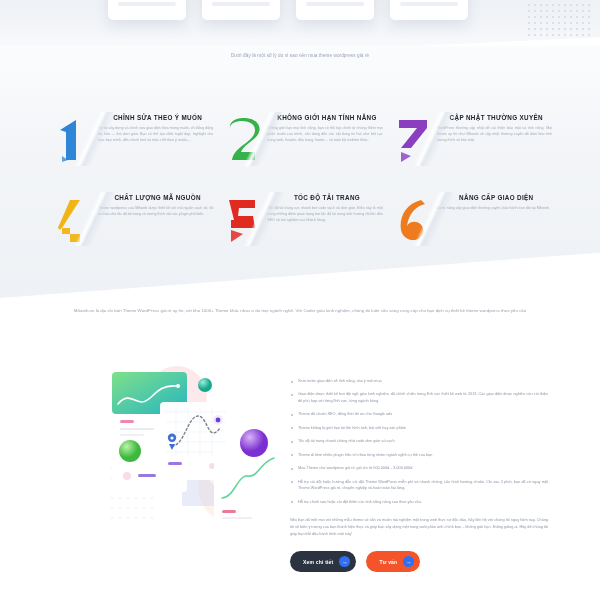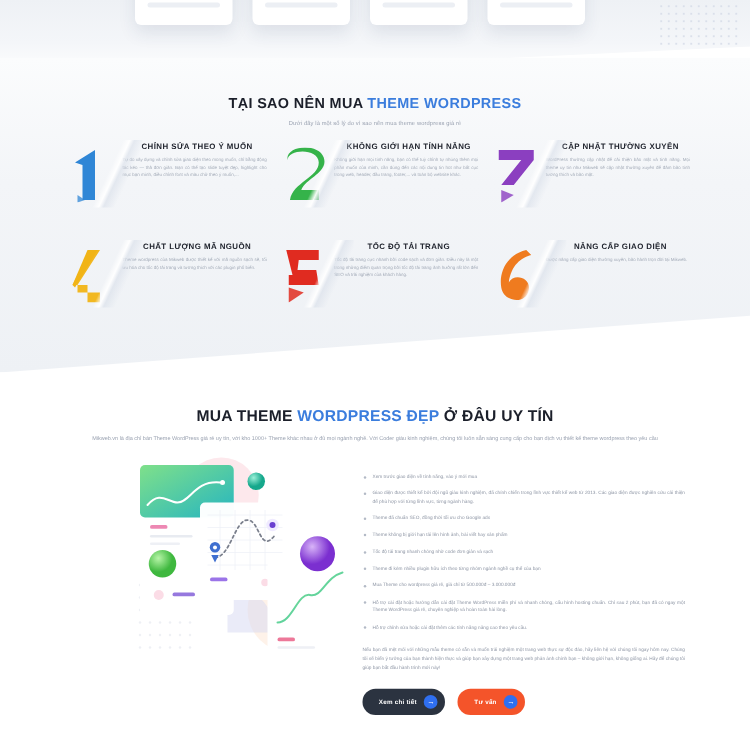--- a/index.html
+++ b/index.html
@@ -132,21 +132,20 @@
       <div class="top-card">
           <div class="bar"></div>
         </div>
     </div>
     <div class="dots-pattern"></div>
     <div class="top-slant"></div>
   </div>
 
   <div class="why-section">
     <div class="why-inner">
-      <div class="sec-title"><span>TẠI SAO NÊN MUA </span><span class="hl">THEME WORDPRESS</span></div>
       <div class="sec-sub">Dưới đây là một số lý do vì sao nên mua theme wordpress giá rẻ</div>
     </div>
 
     <div class="feat-grid">
 
       <div class="feat">
         <div class="feat-num">
           <svg viewBox="0 0 36 44">
               <path d="M4 12 L20 2 L20 42 L10 42 L10 14 Z" fill="#2f86d6"></path>
               <path d="M6 38 L12 42 L6 44 Z" fill="#2f86d6" opacity=".75"></path>
@@ -211,21 +210,20 @@
             </svg>
         </div>
         <div class="feat-sheen"></div>
         <div class="feat-title">NÂNG CẤP GIAO DIỆN</div>
         <div class="feat-body">Được nâng cấp giao diện thường xuyên, bảo hành trọn đời tại Mikweb.</div>
       </div>
     </div>
   </div>
 
   <div class="buy-section">
-    <div class="buy-title"><span>MUA THEME </span><span class="hl">WORDPRESS ĐẸP</span><span> Ở ĐÂU UY TÍN</span></div>
     <div class="buy-sub">Mikweb.vn là địa chỉ bán Theme WordPress giá rẻ uy tín, với kho 1000+ Theme khác nhau ở đủ mọi ngành nghề. Với Coder giàu kinh nghiệm, chúng tôi luôn sẵn sàng cung cấp cho bạn dịch vụ thiết kế theme wordpress theo yêu cầu</div>
 
     <div class="buy-cols">
       <div class="art-col">
         <div class="art">
           <svg viewBox="0 0 250 190">
             <defs>
               <linearGradient id="g1" x1="0" y1="0" x2="1" y2="1">
                 <stop offset="0%" stop-color="#7fe08a"></stop>
                   <stop offset="100%" stop-color="#26b5c0"></stop>

